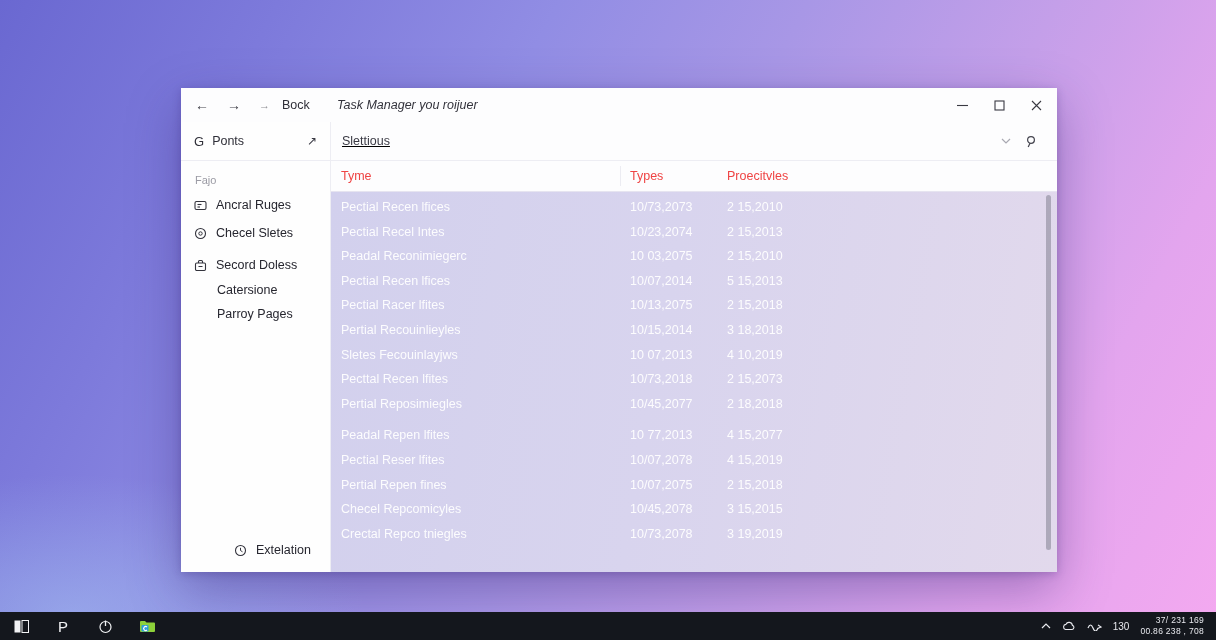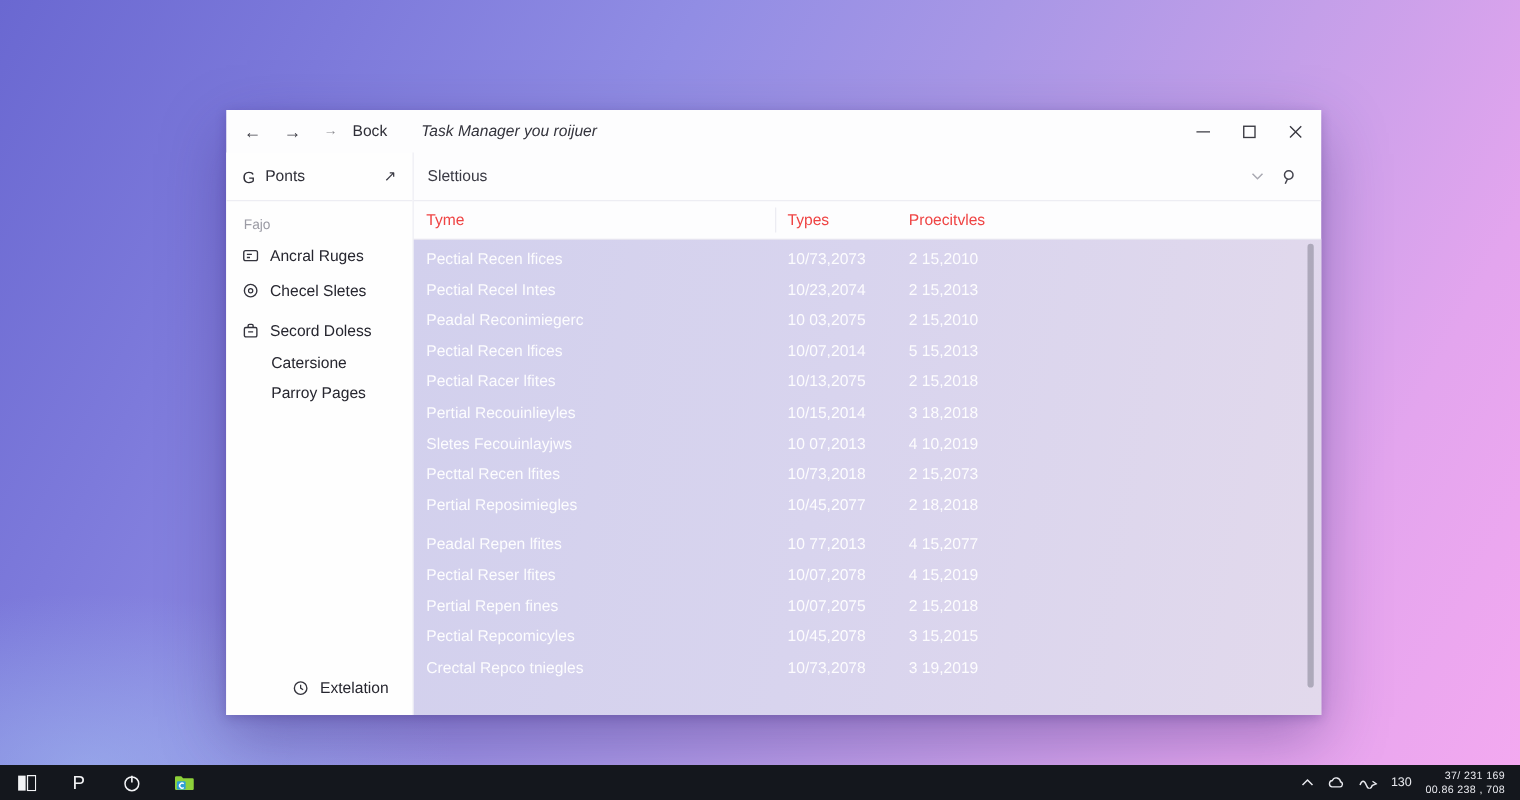--- a/index.html
+++ b/index.html
@@ -29,28 +29,28 @@
   .ctrl svg{display:block;}
 
   .win-body{flex:1;display:flex;min-height:0;}
 
   
   .sidebar{width:150px;flex:0 0 150px;display:flex;flex-direction:column;background:#fefefe;border-right:1px solid #ededf3;box-sizing:border-box;}
   .sidebar-top{height:38px;flex:0 0 38px;border-bottom:1px solid #ededf3;display:flex;align-items:center;padding:0 13px;font-size:12.5px;color:#2f2f38;gap:8px;}
   .g-glyph{font-size:13px;color:#2f2f38;}
   .ext-arrow{margin-left:auto;font-size:12px;color:#3a3a44;}
   .section-label{color:#9b9ba4;font-size:11px;padding:13px 14px 4px;}
-  .side-item{display:flex;align-items:flex-start;gap:9px;padding:6px 13px;font-size:12.5px;color:#26262f;margin-top:2px;}
+  .side-item{display:flex;align-items:flex-end;gap:9px;padding:6px 13px;font-size:12.5px;color:#26262f;margin-top:2px;}
   .side-item.spaced{margin-top:6px;}
   .side-item svg{flex:0 0 auto;}
   .side-sub{padding:5px 13px 5px 36px;font-size:12.5px;color:#26262f;}
   .sidebar-bottom{margin-top:auto;display:flex;align-items:flex-end;gap:9px;padding:10px 13px 15px;font-size:12.5px;color:#26262f;margin-left:40px;}
 
   
-  .main{flex:1;display:flex;flex-direction:column;min-width:0;}
+  .main{flex:1;display:flex;flex-direction:column;min-width:0;text-decoration:underline;}
   .searchbar{height:38px;flex:0 0 38px;border-bottom:1px solid #ededf3;display:flex;align-items:center;padding:0 11px;font-size:12.5px;color:#3a3a44;}
   .search-right{margin-left:auto;display:flex;align-items:center;gap:14px;padding-right:8px;}
 
   .thead{height:30px;flex:0 0 30px;position:relative;border-bottom:1px solid #e6e4f0;font-size:12.5px;color:#ef4444;}
   .thead span{position:absolute;top:8px;}
   .col-name{left:10px;}
   .col-type{left:299px;}
   .col-proc{left:396px;}
   .thead::before{content:"";position:absolute;left:289px;top:5px;bottom:5px;width:1px;background:#ececf2;}
 
@@ -238,21 +238,21 @@
     <span class="col-proc">4 15,2019</span>
   </div>
 
   <div class="row">
     <span class="col-name">Pertial Repen fines</span>
     <span class="col-type">10/07,2075</span>
     <span class="col-proc">2 15,2018</span>
   </div>
 
   <div class="row">
-    <span class="col-name">Pectial Repcomicyles</span>
+    <span class="col-name">Checel Repcomicyles</span>
     <span class="col-type">10/45,2078</span>
     <span class="col-proc">3 15,2015</span>
   </div>
 
   <div class="row">
     <span class="col-name">Crectal Repco tniegles</span>
     <span class="col-type">10/73,2078</span>
     <span class="col-proc">3 19,2019</span>
   </div>
 </div>

